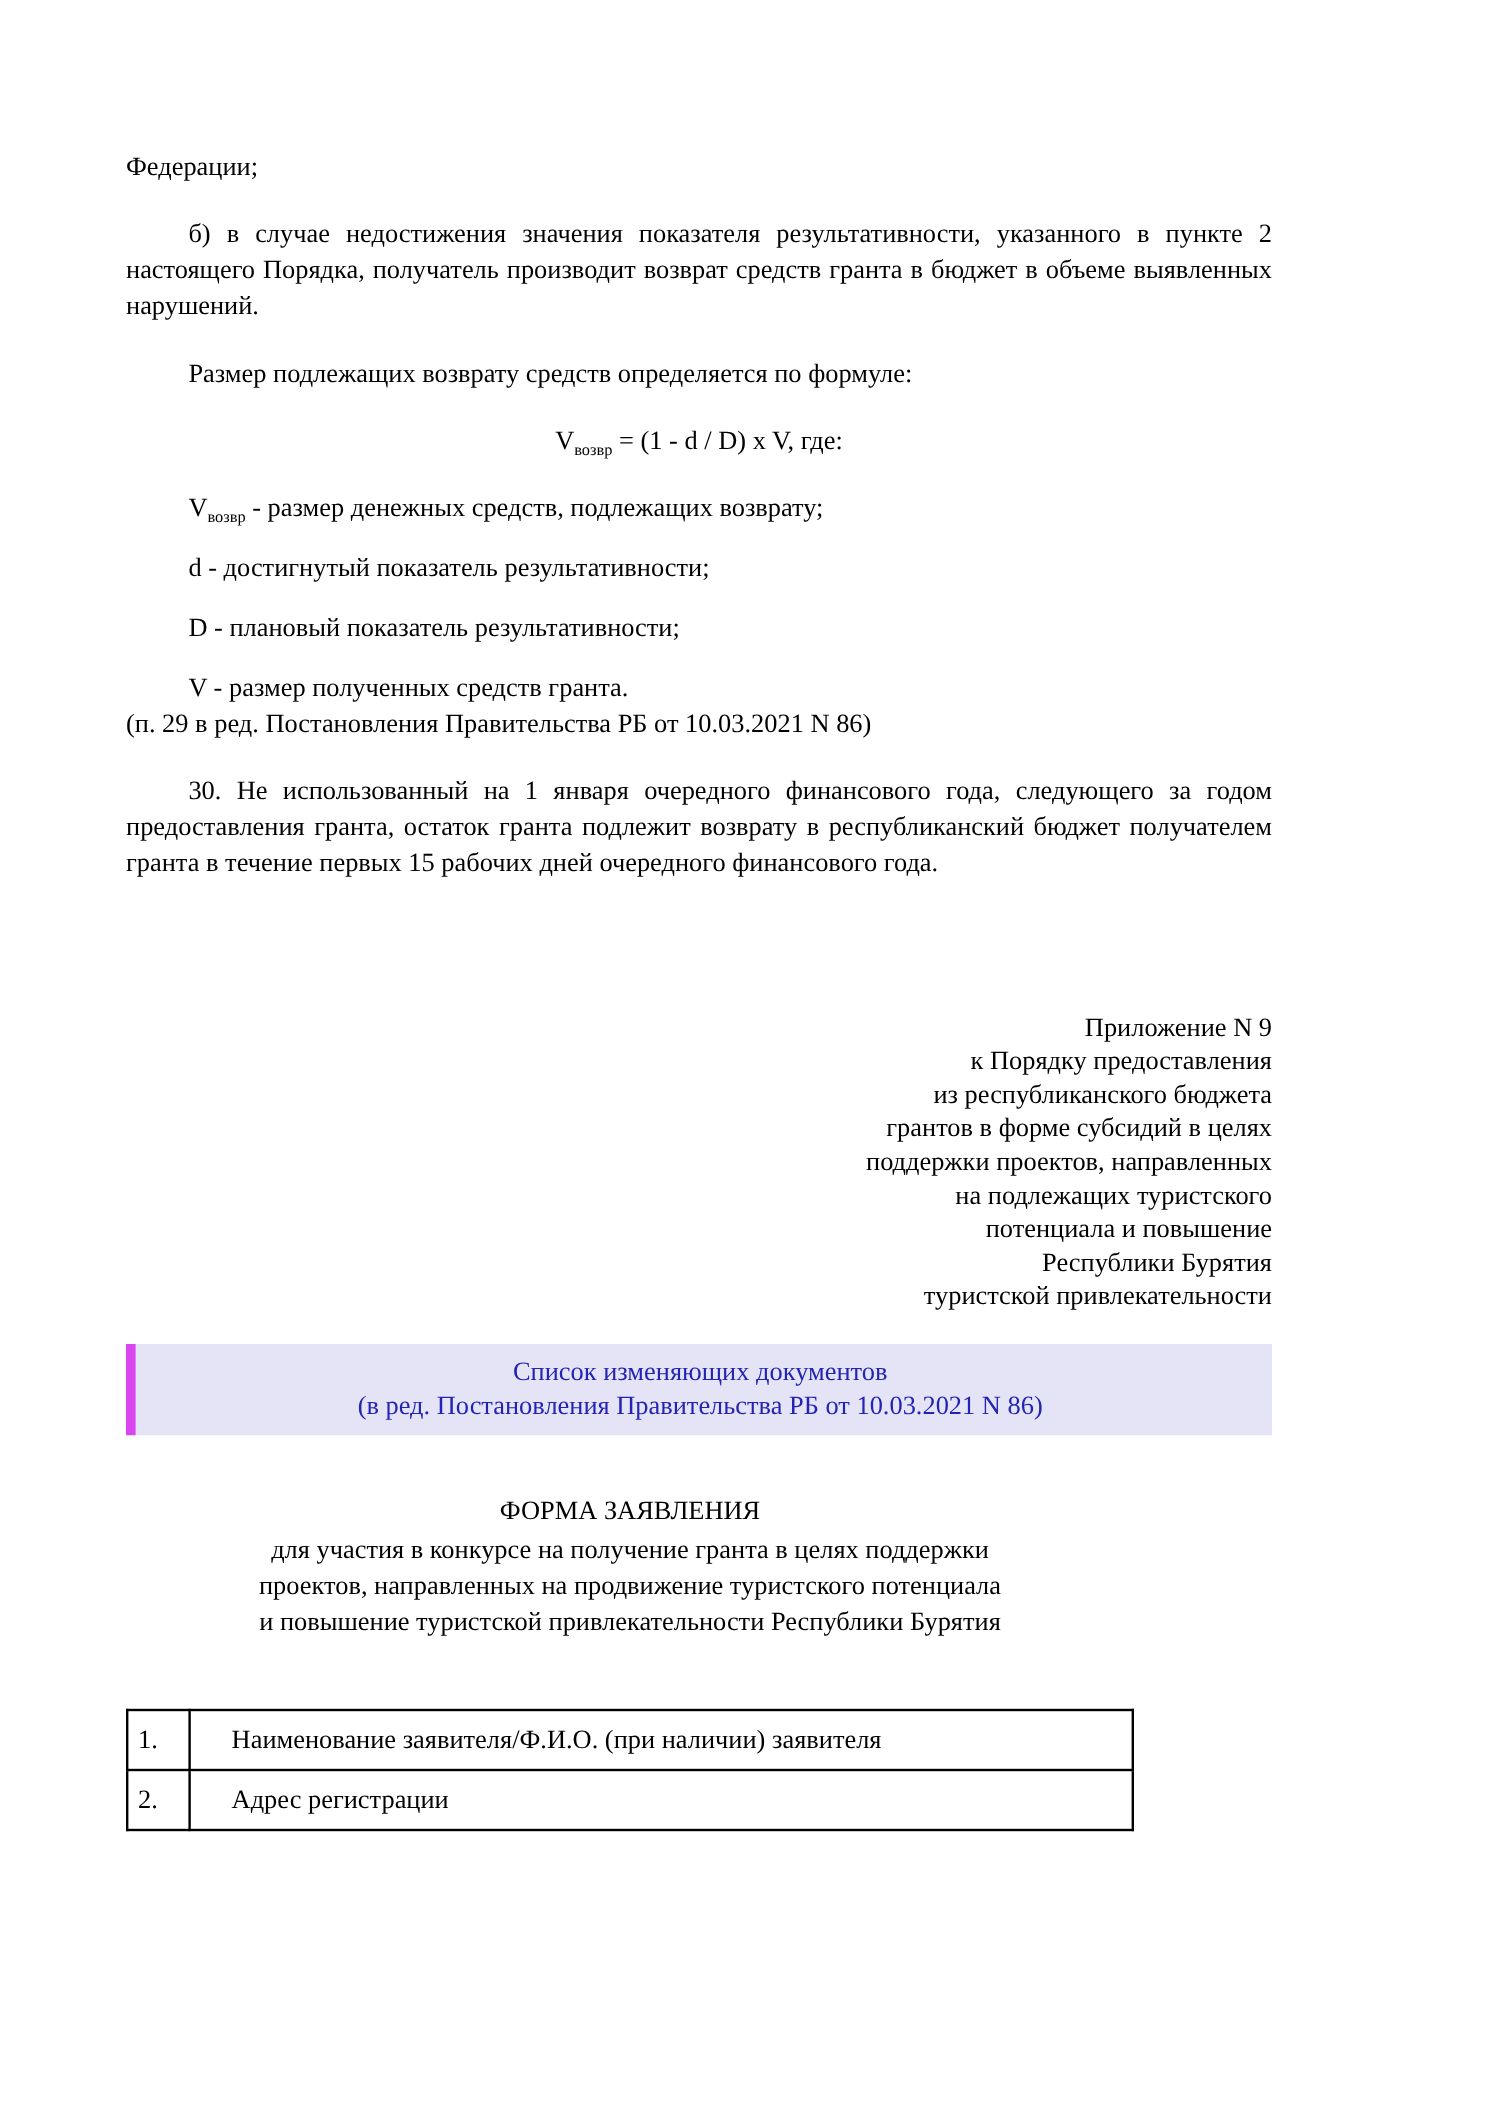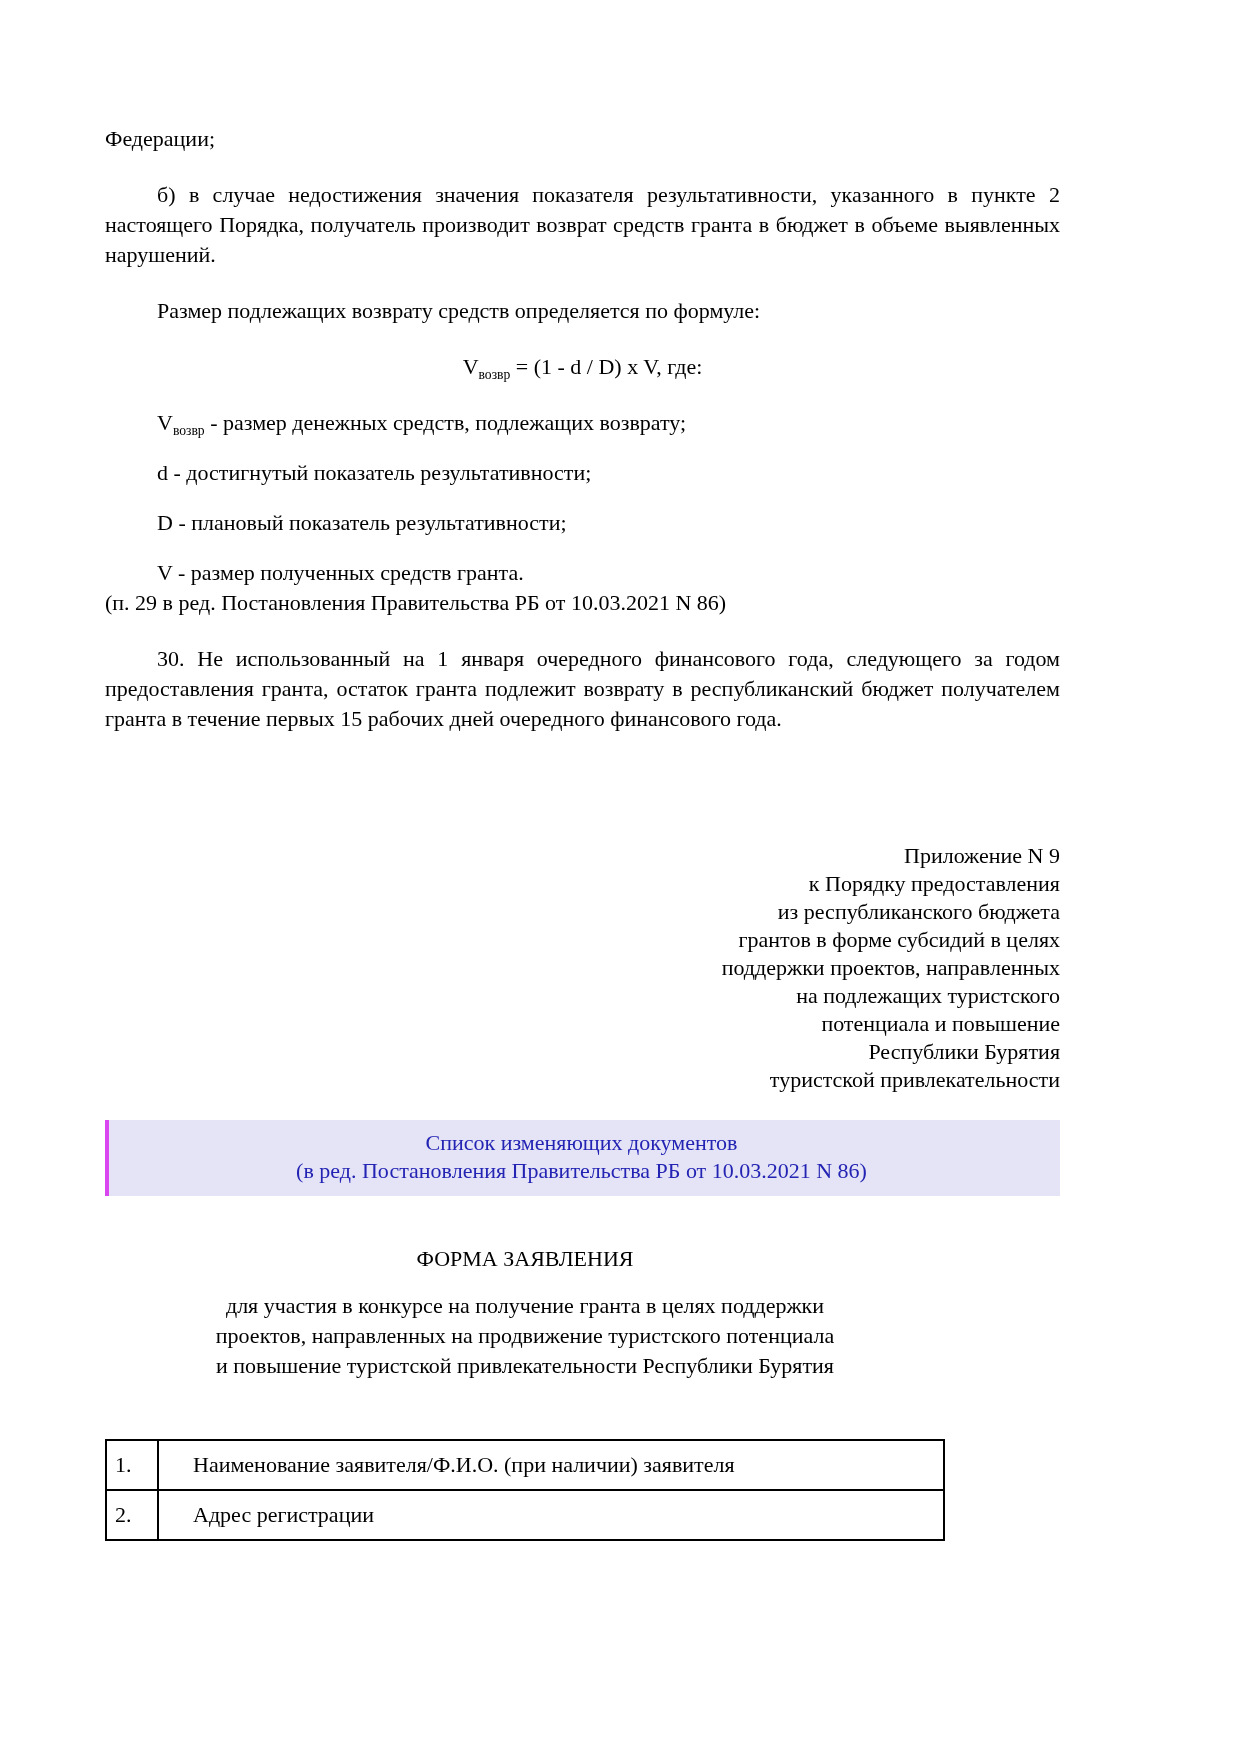--- a/index.html
+++ b/index.html
@@ -29,34 +29,34 @@
 
   .appendix {
     margin-top: 108px;
     text-align: right;
     line-height: 28px;
   }
 
   .amend-box {
     margin-top: 26px;
     background: #e4e4f6;
-    border-left: 4px solid #d946ef;
+    border-left: 8px solid #d946ef;
     padding: 9px 10px 11px 4px;
     text-align: center;
     color: #2323b4;
     line-height: 28px;
   }
 
   .form-section {
     width: 840px;
     margin-top: 48px;
     text-align: center;
     line-height: 30px;
   }
-  .form-title { margin-bottom: 17px; }
+  .form-title { margin-bottom: 2px; }
 
   .app-table {
     width: 840px;
     margin-top: 58px;
     border-collapse: collapse;
   }
   .app-table td {
     border: 2px solid #000000;
     vertical-align: top;
     padding: 9px 10px 9px 10px;

